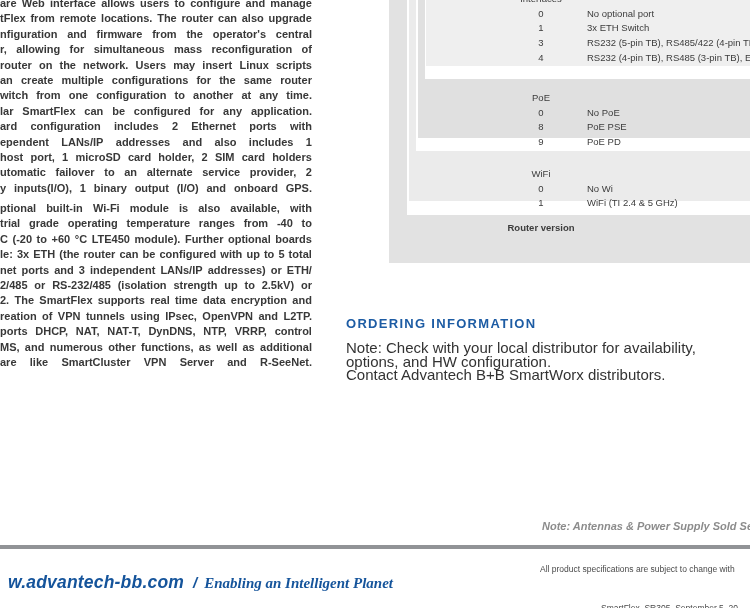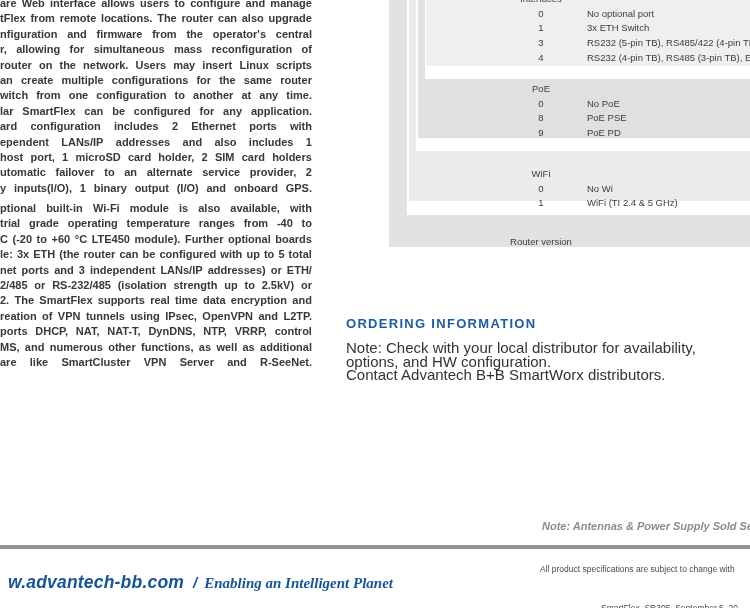--- a/index.html
+++ b/index.html
@@ -21,23 +21,23 @@
   }
 
   
   .ot-bar { position:absolute; top:0; }
   .bar-router { left:389px; width:18px; height:215px; background:#e2e2e2; }
   .bar-wifi   { left:409px; width:7px;  height:151px; background:#ebebeb; }
   .bar-poe    { left:418px; width:7px;  height:79px;  background:#e0e0e0; }
 
   .ot-block { position:absolute; right:0; box-sizing:border-box; color:#3c3c3c; font-size:9.5px; }
   #sec-interfaces { left:426px; top:-11px; height:77px; padding-top:2px; background:#efefef; --vx:115px; --dx:161px; }
-  #sec-poe        { left:418px; top:79px;  height:59px; padding-top:2px; background:#e0e0e0; --vx:123px; --dx:169px; }
+  #sec-poe        { left:418px; top:79px;  height:59px; padding-top:11px; background:#e0e0e0; --vx:123px; --dx:169px; }
   #sec-wifi       { left:409px; top:151px; height:50px; padding-top:15px; background:#ebebeb; --vx:132px; --dx:178px; }
-  #sec-router     { left:389px; top:215px; height:32px; padding-top:19px; background:#e2e2e2; --vx:152px; --dx:198px; }
+  #sec-router     { left:389px; top:215px; height:48px; padding-top:5px; background:#e2e2e2;font-weight:bold; --vx:152px; --dx:198px; }
 
   .ot-row, .ot-title-row { position:relative; height:14.6px; }
   .ot-title, .ot-val {
     position:absolute; left:var(--vx); top:50%;
     transform:translate(-50%,-50%); white-space:nowrap;
   }
   .ot-desc {
     position:absolute; left:var(--dx); top:50%;
     transform:translateY(-50%); white-space:nowrap;
   }

